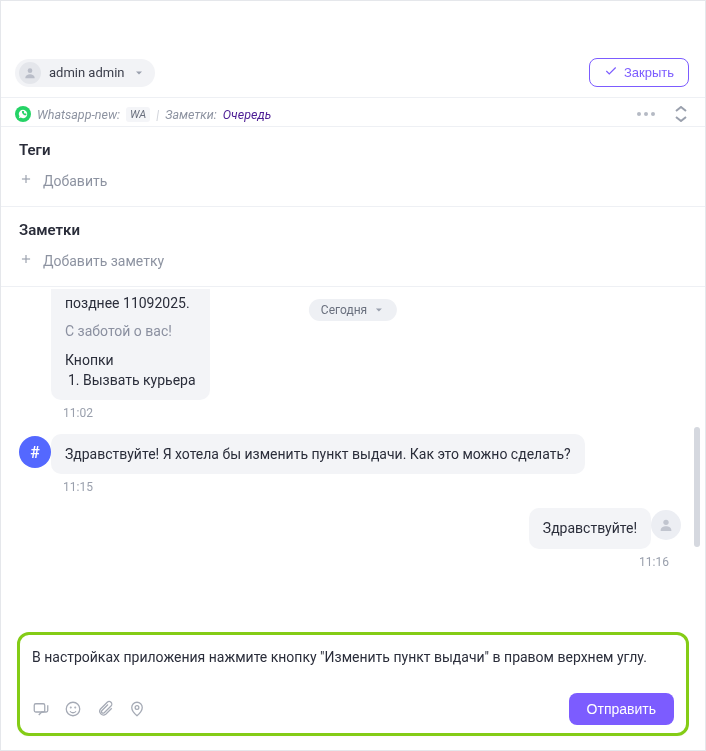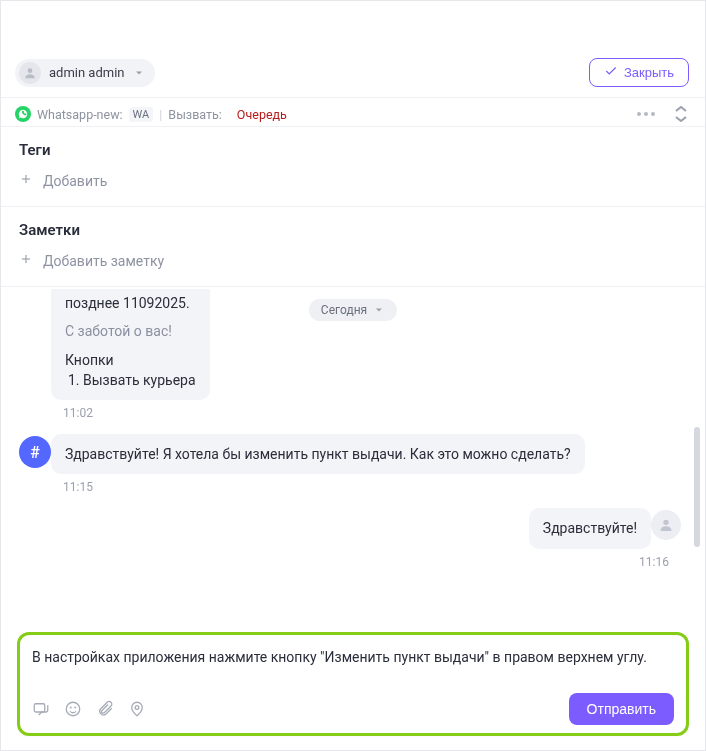--- a/index.html
+++ b/index.html
@@ -40,26 +40,26 @@
     background: #fff; border-radius: 8px; padding: 5px 14px;
     font-size: 13px; cursor: pointer;
   }
   .check svg { width: 14px; height: 14px; stroke: #7c5cff; fill: none; stroke-width: 2; }
 
   
   .subheader {
     display: flex; align-items: center; justify-content: space-between;
     padding: 4px 14px 0 14px;
   }
-  .sub-left { display: flex; align-items: center; gap: 6px; font-size: 12.5px; color: #8d93a1; }
+  .sub-left { display: flex; align-items: center; gap: 6px; font-size: 12.5px; color: #8d93a1; font-style: italic; }
   .wa-icon { width: 16px; height: 16px; border-radius: 50%; background: #25d366; display:flex;align-items:center;justify-content:center; }
   .wa-icon svg { width: 10px; height:10px; fill:#fff; }
   .sub-left .wa-code { background: #f4f5f8; border-radius: 3px; padding: 1px 4px; font-size: 11px; color:#6a707e; }
   .sub-left .pipe { color: #d0d3da; }
-  .sub-left .qval { color: #b91c1c; margin-left: 9px; }
+  .sub-left .qval { color: #4c1d95; }
   .sub-right { display: flex; align-items: center; gap: 10px; }
   .more-dots { display:flex; gap:3px; cursor:pointer; padding:6px; }
   .more-dots span { width:4px; height:4px; border-radius:50%; background:#b5bac4; }
   .collapse-icon { display:flex; flex-direction:column; gap:2px; cursor:pointer; padding:4px; }
   .collapse-icon svg { width:12px; height:7px; fill:none; stroke:#9aa0ad; stroke-width:2; }
 
   
   .section { padding: 14px 18px 16px; border-top: 1px solid #eef0f4; }
   .section:first-of-type { border-top:none; margin-top: 6px; }
   .section-title { font-size: 15px; font-weight: 600; color:#2a2d3a; margin-bottom: 12px; }
@@ -156,21 +156,21 @@
   <div class="subheader">
     <div class="sub-left">
       <span class="wa-icon">
         <svg viewBox="0 0 24 24">
             <path d="M12 2a10 10 0 00-8.5 15.3L2 22l4.8-1.5A10 10 0 1012 2zm0 3c1 0 2 .3 2 .3l1 2-1 1c0 0 1 2 3 3l1-1 2 1s.3 1 .3 2c0 1-2 2-3 2-3 0-8-5-8-8 0-1 1-3 2-3z"></path>
           </svg>
       </span>
       <span>Whatsapp-new:</span>
       <span class="wa-code">WA</span>
       <span class="pipe">|</span>
-      <span>Вызвать:</span>
+      <span>Заметки:</span>
       <span class="qval">Очередь</span>
     </div>
     <div class="sub-right">
       <div class="more-dots">
         <span></span>
           <span></span>
           <span></span>
       </div>
       <div class="collapse-icon">
         <svg viewBox="0 0 12 7">

